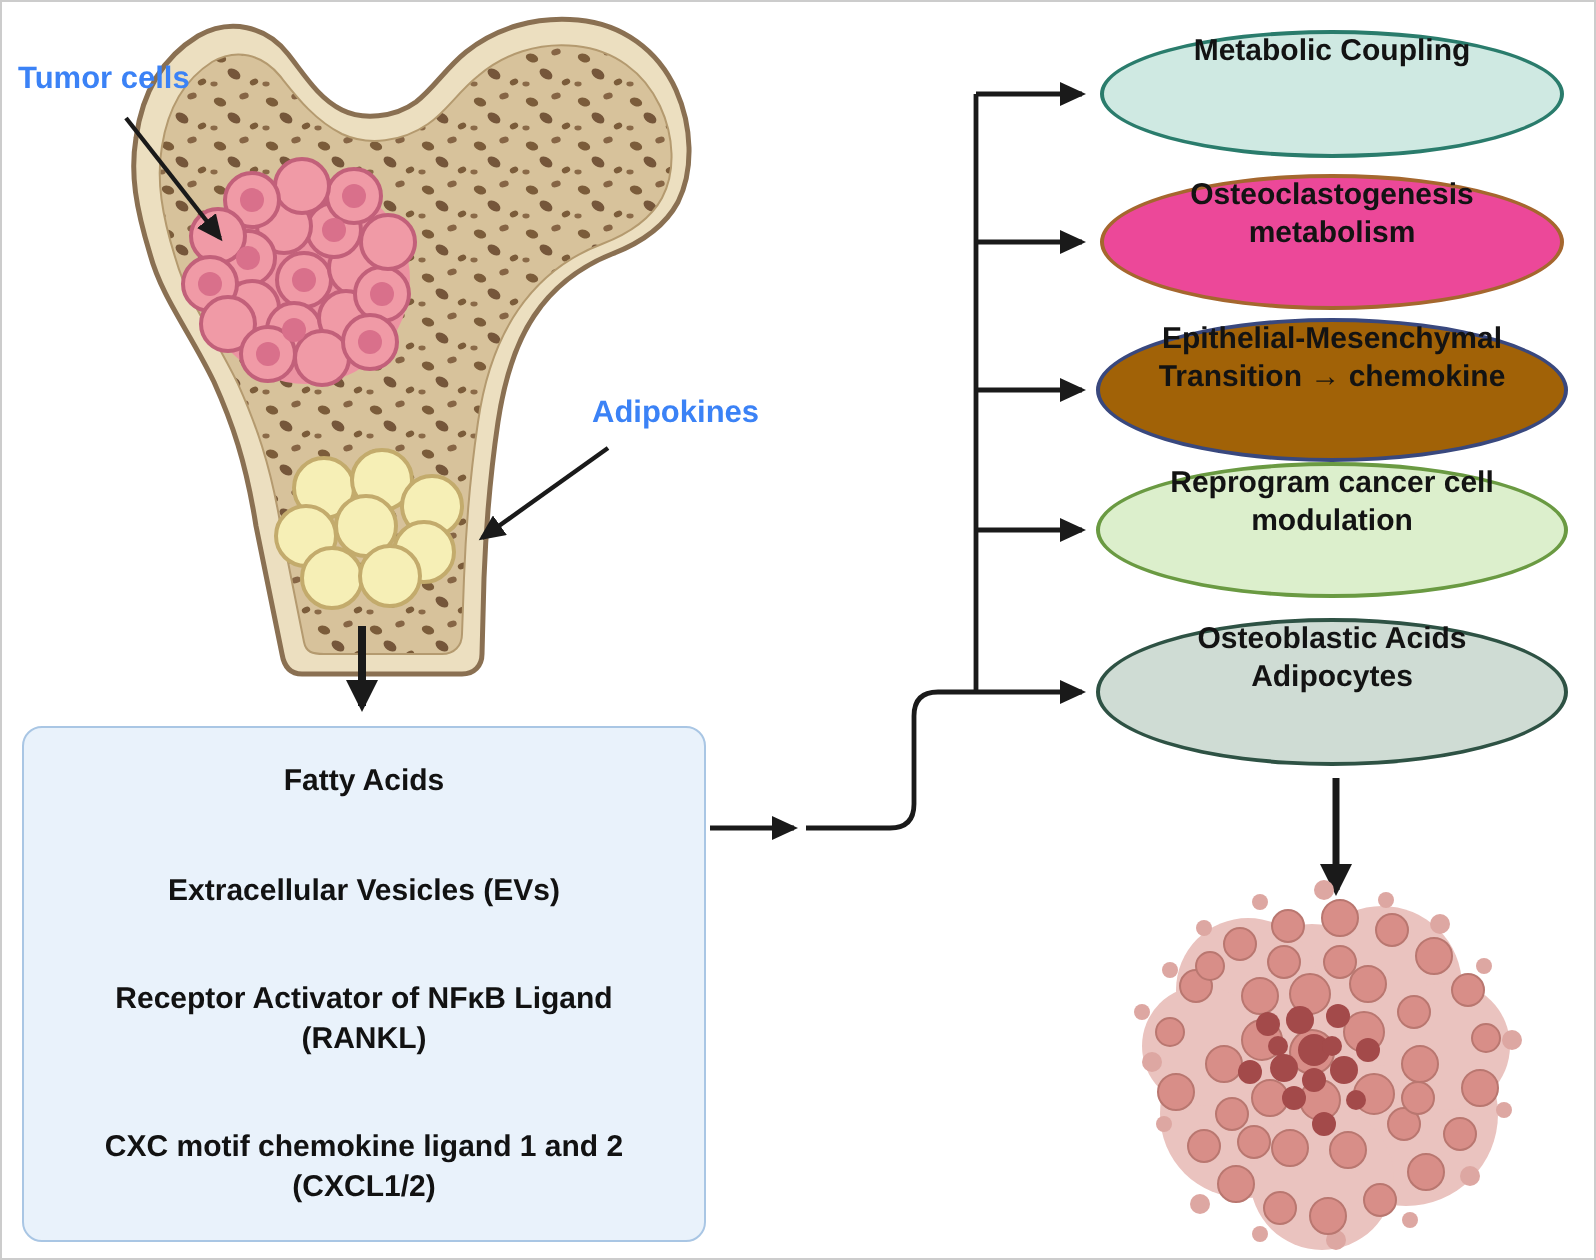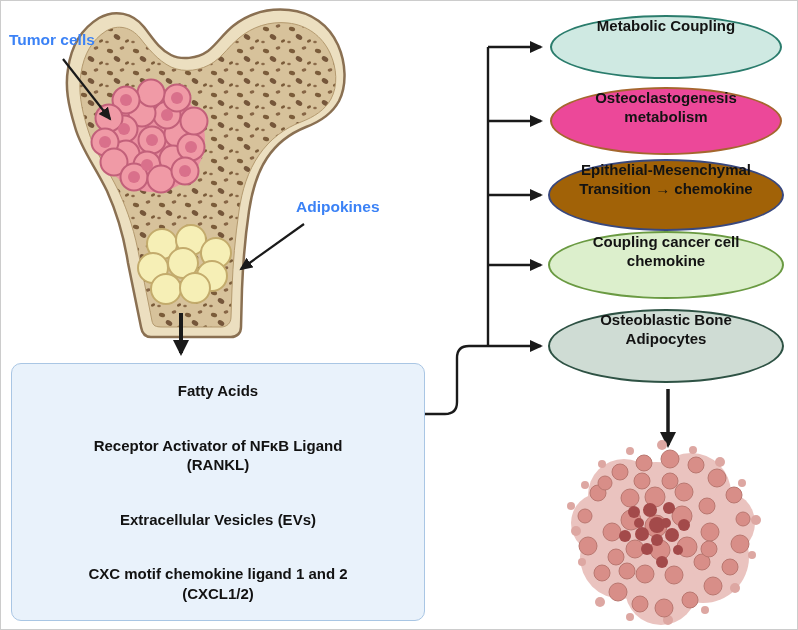--- a/index.html
+++ b/index.html
@@ -7,21 +7,21 @@
     position:relative;width:798px;height:630px;background:#ffffff;
     border:1px solid #cccccc;box-sizing:border-box;overflow:hidden;
     font-family:"Liberation Sans",sans-serif;
   }
   svg.art{position:absolute;left:0;top:0;}
   .lbl{
     position:absolute;font-weight:bold;font-size:15.5px;color:#3b82f6;
     white-space:nowrap;
   }
   .factors{
-    position:absolute;left:10px;top:362px;width:414px;height:258px;
+    position:absolute;left:10px;top:362px;width:342px;height:258px;
     border:1.6px solid transparent;border-radius:10px;box-sizing:border-box;
     display:flex;flex-direction:column;justify-content:space-between;
     padding:17px 10px;text-align:center;
   }
   .factor{font-weight:bold;font-size:15px;color:#121212;line-height:1.3;}
   .factor span{display:block;}
   .effect{
     position:absolute;border:2.6px solid transparent;border-radius:50%;
     box-sizing:border-box;display:flex;align-items:flex-start;justify-content:center;
     text-align:center;
@@ -251,26 +251,26 @@
 
   <div class="lbl" style="left:8px;top:30px">Tumor cells</div>
   <div class="lbl" style="left:295px;top:197px">Adipokines</div>
 
   <div class="factors" style="background: rgb(233, 242, 251); border-color: rgb(169, 198, 228);">
     <div class="factor">
       <span>Fatty Acids</span>
       <span></span>
     </div>
     <div class="factor">
+      <span>Extracellular Vesicles (EVs)</span>
+      <span></span>
+    </div>
+    <div class="factor">
       <span>Receptor Activator of NFκB Ligand</span>
       <span>(RANKL)</span>
-    </div>
-    <div class="factor">
-      <span>Extracellular Vesicles (EVs)</span>
-      <span></span>
     </div>
     <div class="factor">
       <span>CXC motif chemokine ligand 1 and 2</span>
       <span>(CXCL1/2)</span>
     </div>
   </div>
 
   <div class="effect" style="left: 549px; top: 14px; width: 232px; height: 64px; background: rgb(207, 233, 226); border-color: rgb(42, 124, 108);">
     <div class="effect-text">
       <span>Metabolic Coupling</span>
@@ -284,24 +284,24 @@
     </div>
   </div>
   <div class="effect" style="left: 547px; top: 158px; width: 236px; height: 72px; background: #a16207; border-color: rgb(57, 72, 126);">
     <div class="effect-text">
       <span>Epithelial-Mesenchymal</span>
       <span>Transition → chemokine</span>
     </div>
   </div>
   <div class="effect" style="left: 547px; top: 230px; width: 236px; height: 68px; background: rgb(220, 239, 204); border-color: rgb(106, 154, 66);">
     <div class="effect-text">
-      <span>Coupling cancer cell</span>
-      <span>chemokine</span>
+      <span>Reprogram cancer cell</span>
+      <span>modulation</span>
     </div>
   </div>
   <div class="effect" style="left: 547px; top: 308px; width: 236px; height: 74px; background: rgb(207, 220, 212); border-color: rgb(46, 82, 68);">
     <div class="effect-text">
-      <span>Osteoblastic Bone</span>
+      <span>Osteoblastic Acids</span>
       <span>Adipocytes</span>
     </div>
   </div>
 
 </div>
 
 </body></html>

